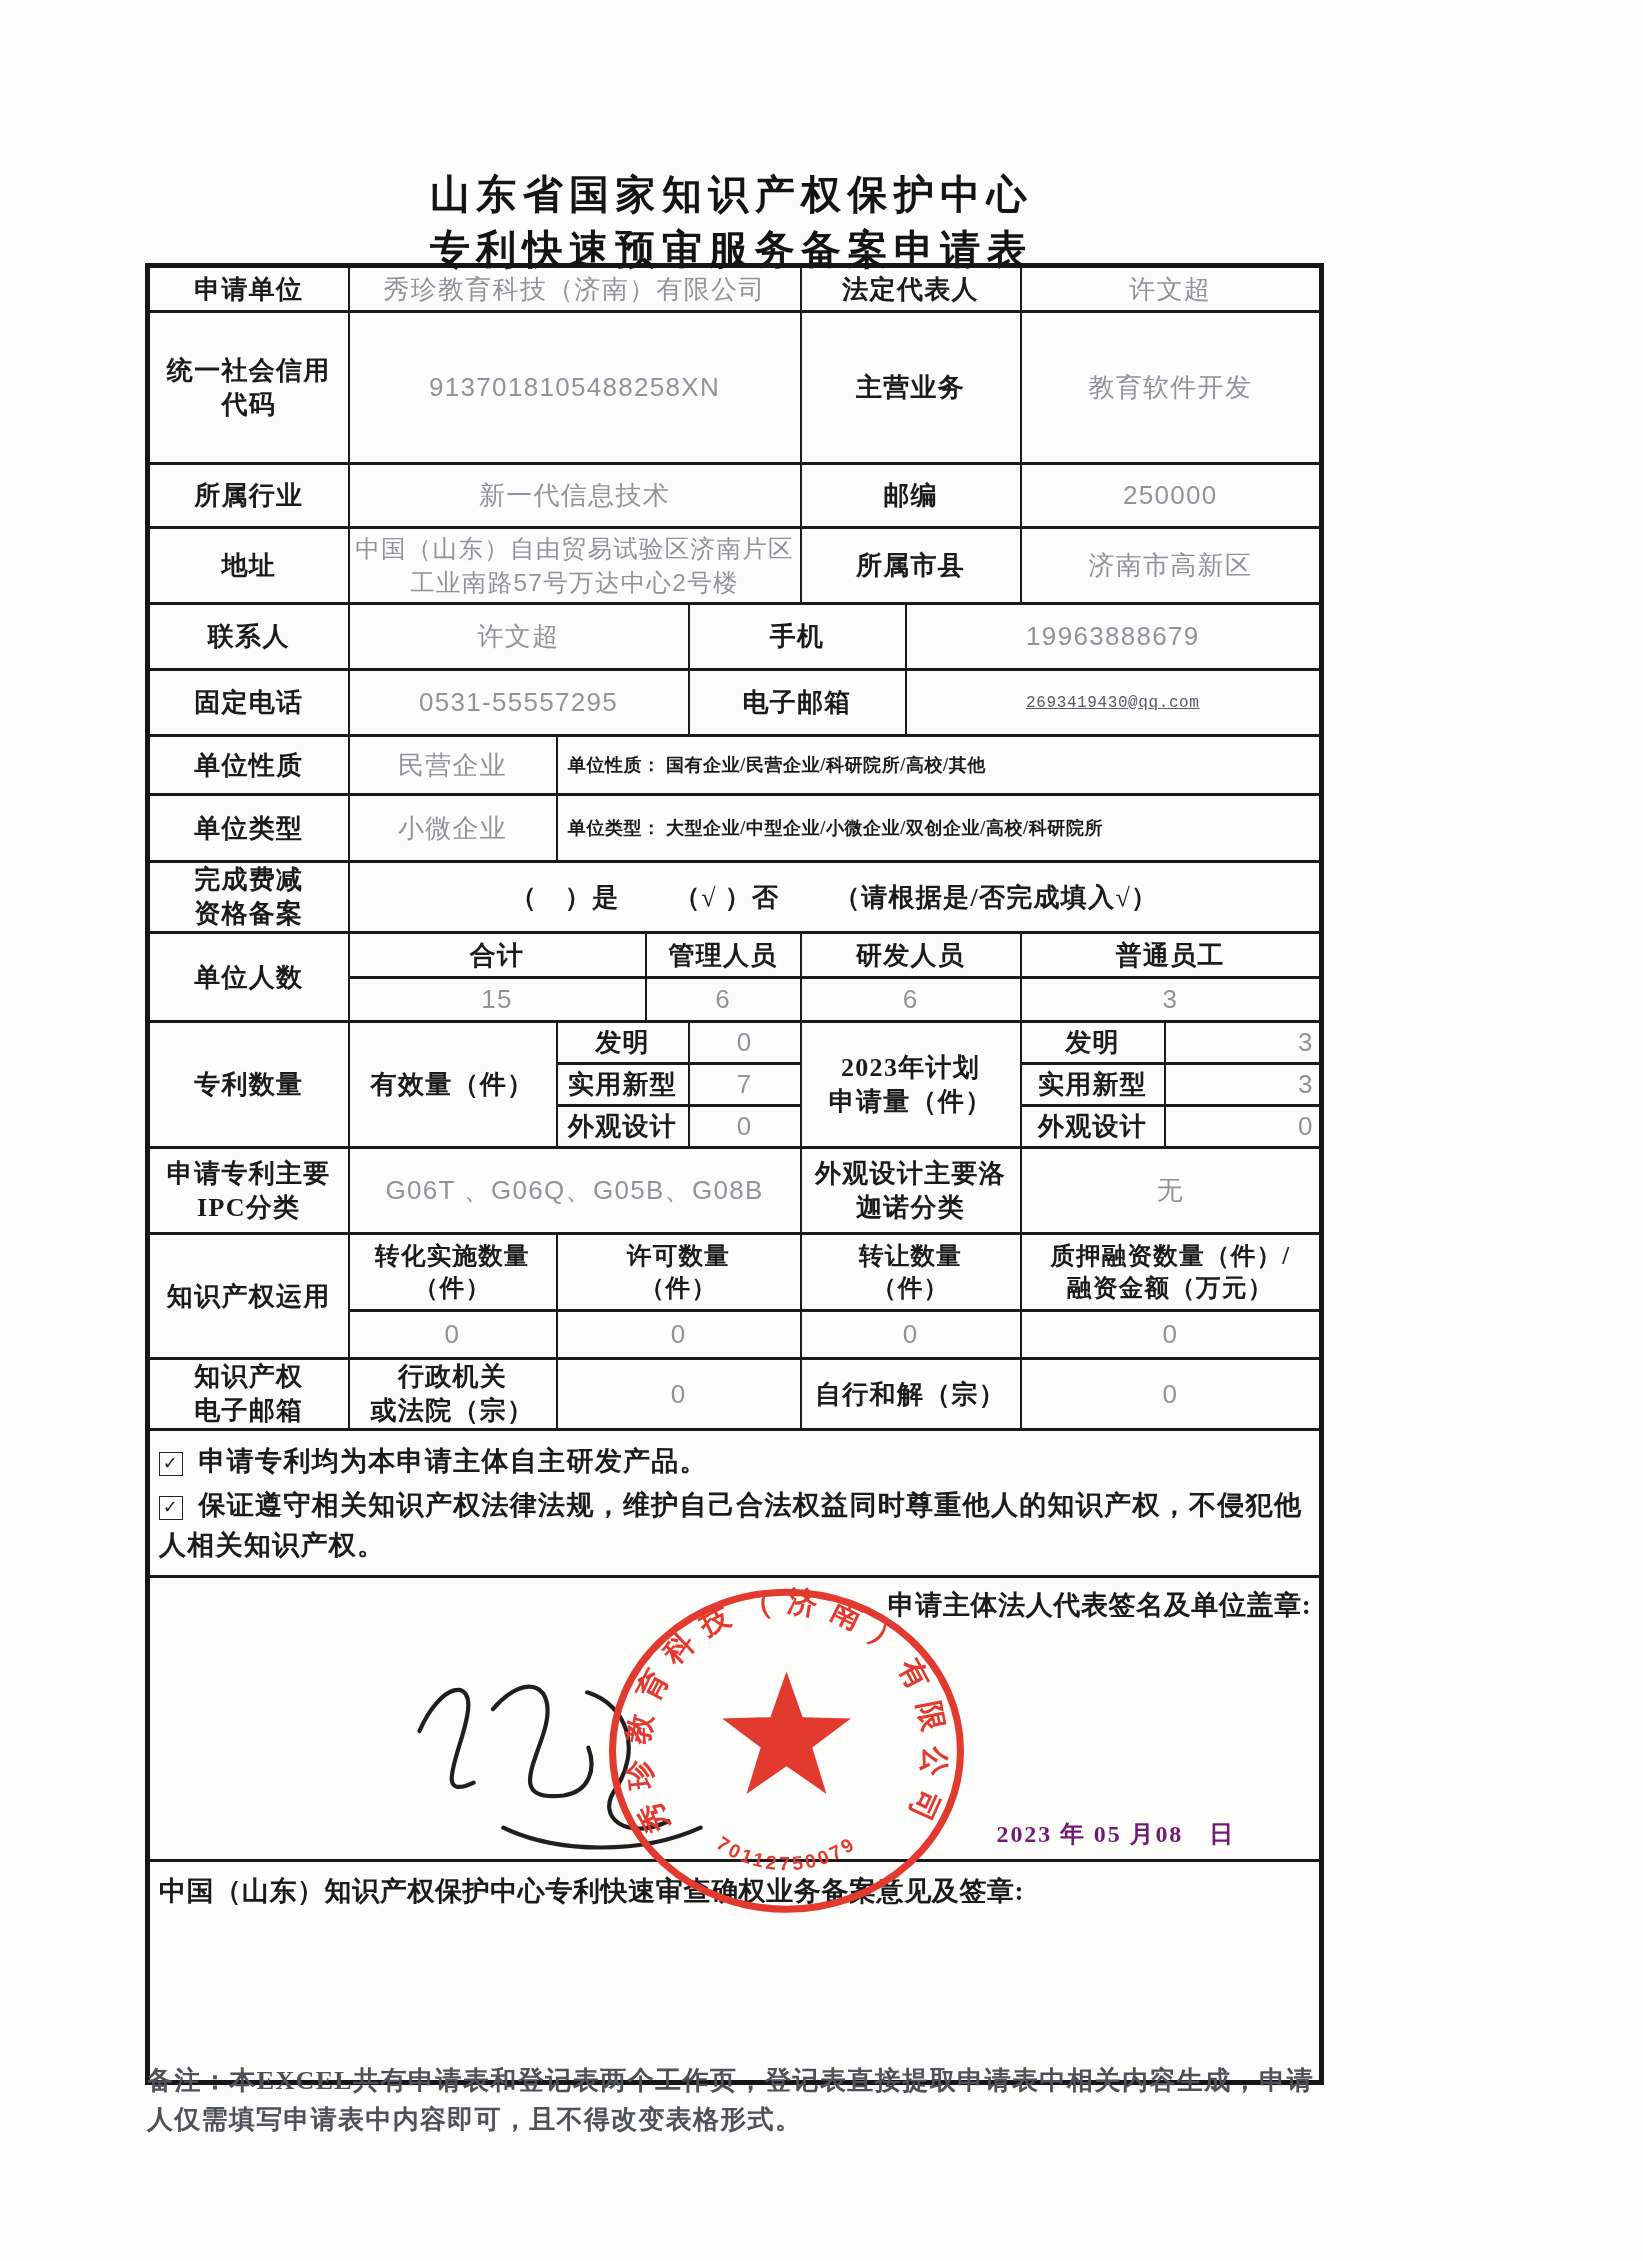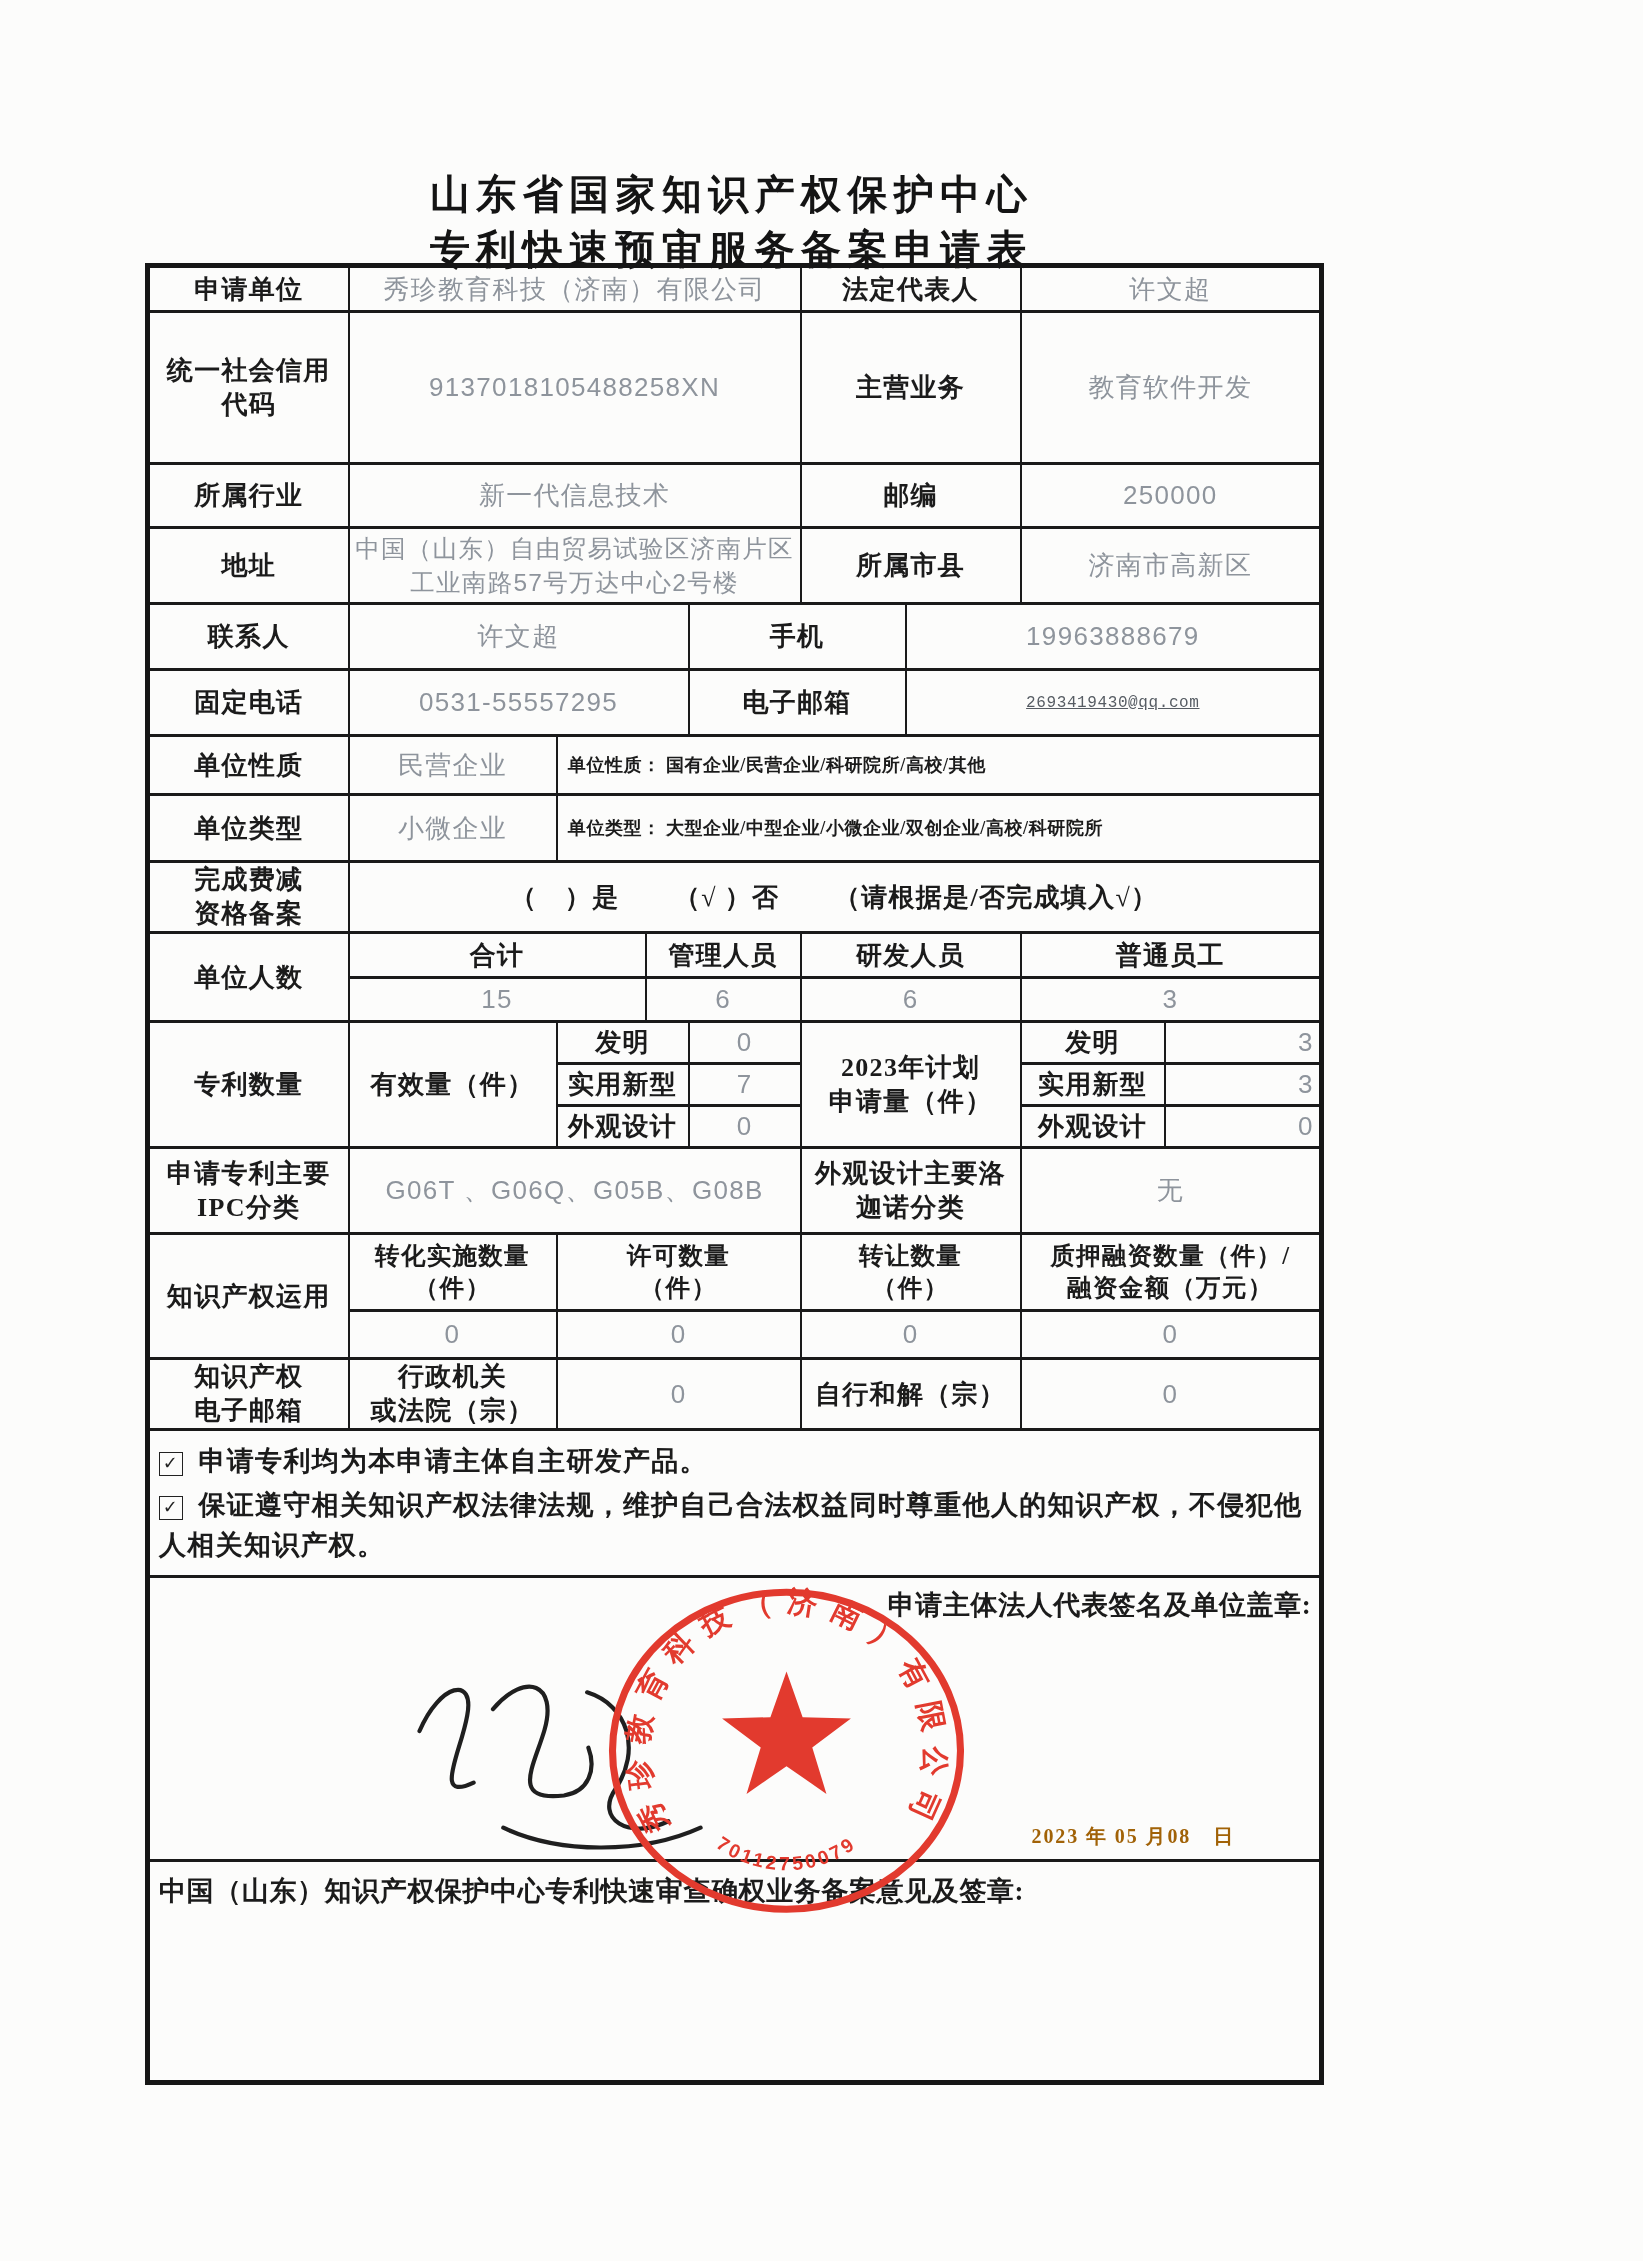--- a/index.html
+++ b/index.html
@@ -22,21 +22,21 @@
   .rt{text-align:right;padding-right:5.2px;}
   .decl-cell{text-align:left;vertical-align:middle;padding:6.4px 9px;font-size:27px;line-height:40px;}
   .decl{margin:3.9px 0;}
   .cb{display:inline-block;width:22px;height:22px;border:1.9px solid #222;margin-right:15.5px;
       vertical-align:1.3px;text-align:center;line-height:20.6px;font-size:18px;color:#222;
       font-family:"DejaVu Sans",sans-serif;font-weight:400;}
   .sig-cell{position:relative;text-align:right;vertical-align:top;padding:9px 7.7px;}
   .sig-label{font-size:27px;letter-spacing:0.6px;}
   .sign-svg{position:absolute;left:245px;top:52px;width:361px;height:251px;z-index:2;}
   .seal-svg{position:absolute;left:443px;top:0px;width:387px;height:348px;z-index:3;}
-  .sign-date{position:absolute;right:84px;bottom:9px;font-size:20px;color:#a16207;
+  .sign-date{position:absolute;right:84px;bottom:9px;font-size:24px;color:#701a75;
              letter-spacing:1.9px;z-index:4;font-weight:700;}
   .op-cell{text-align:left;vertical-align:top;padding:10.3px 9px;font-size:27px;letter-spacing:0.6px;}
   .note{position:absolute;left:147px;top:2061px;width:1167px;font-size:26px;line-height:39px;
         color:#4c5258;letter-spacing:1.3px;text-align:justify;font-weight:700;}
 </style>
 </head>
 <body>
 
 <div class="page">
 
@@ -260,15 +260,16 @@
     </tr>
 
     <tr style="height:222px">
       <td colspan="9" class="op-cell">
         <div>中国（山东）知识产权保护中心专利快速审查确权业务备案意见及签章:</div>
       </td>
     </tr>
   </tbody>
     </table>
 
+  <div class="note">备注：本EXCEL共有申请表和登记表两个工作页，登记表直接提取申请表中相关内容生成，申请人仅需填写申请表中内容即可，且不得改变表格形式。</div>
 
 </div>
 
 
 </body></html>

